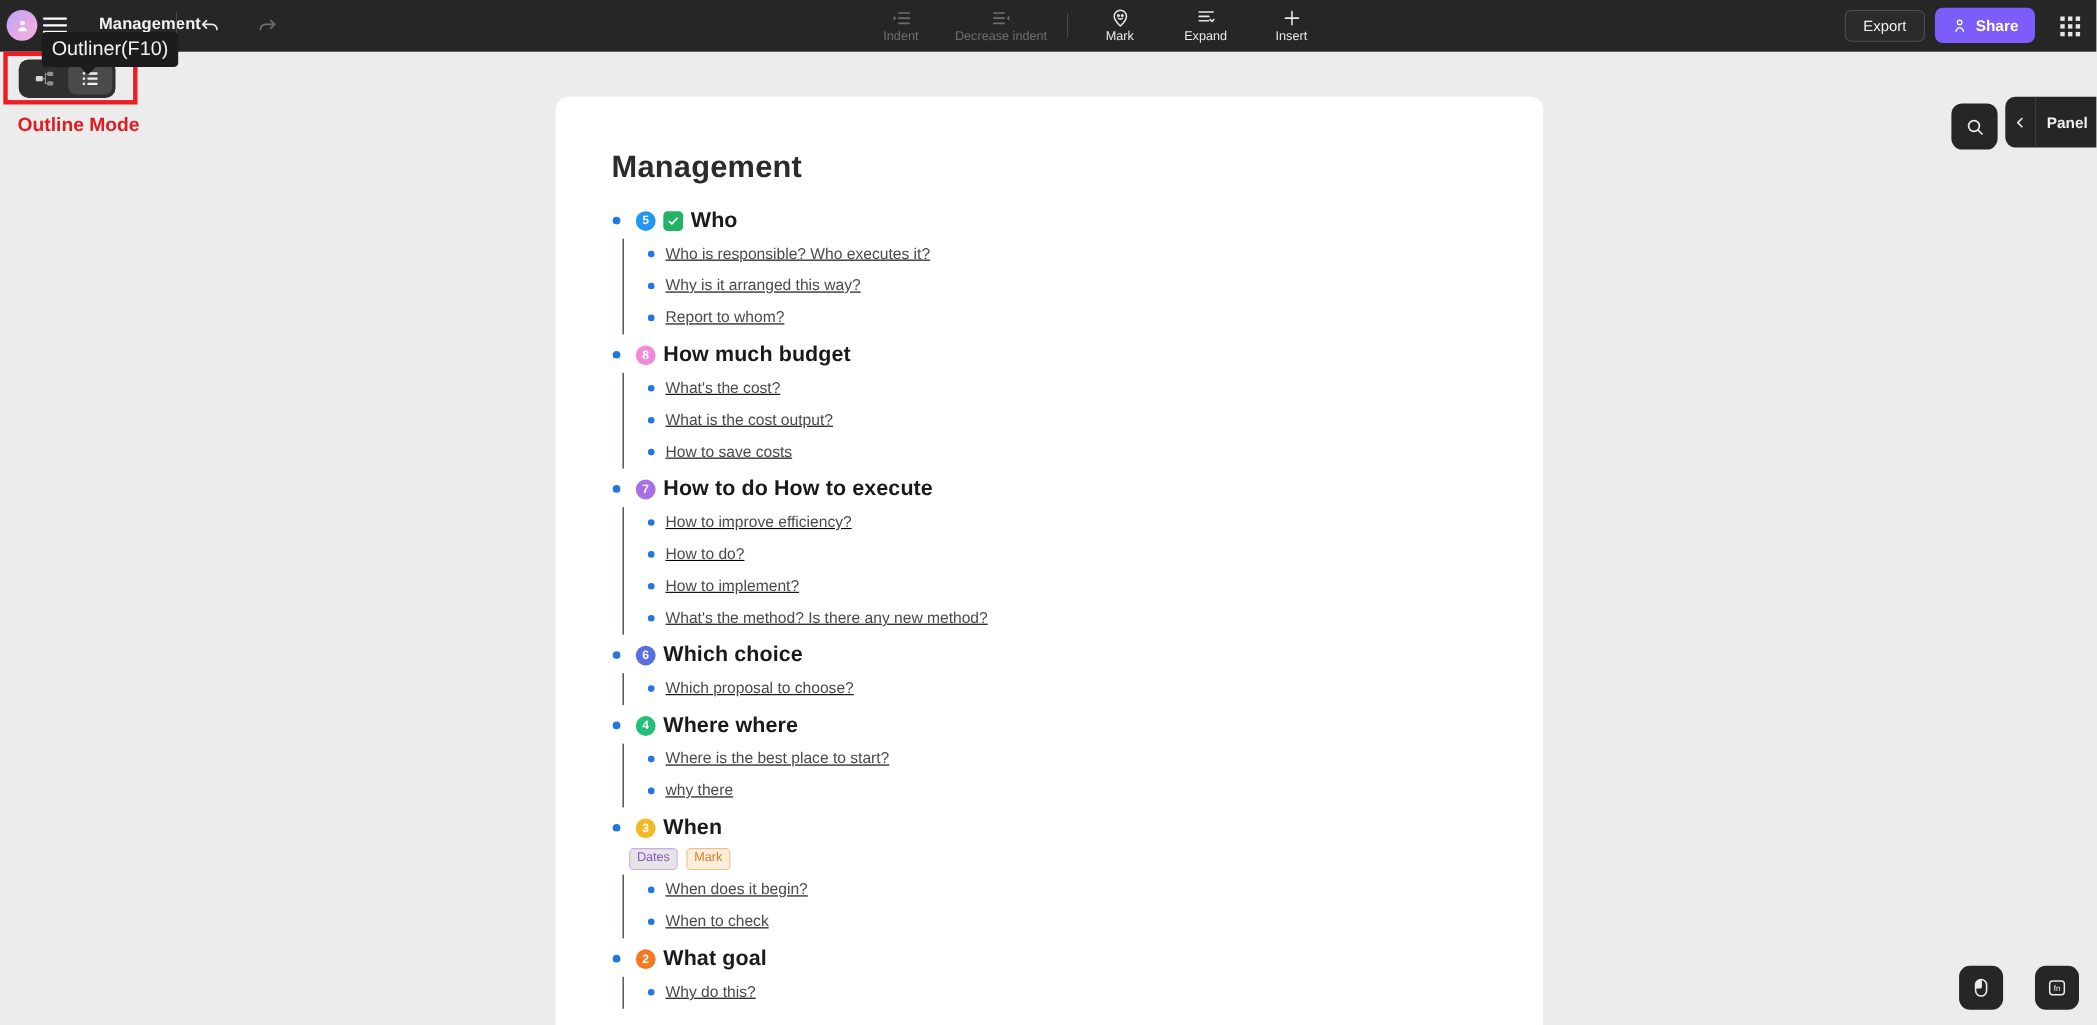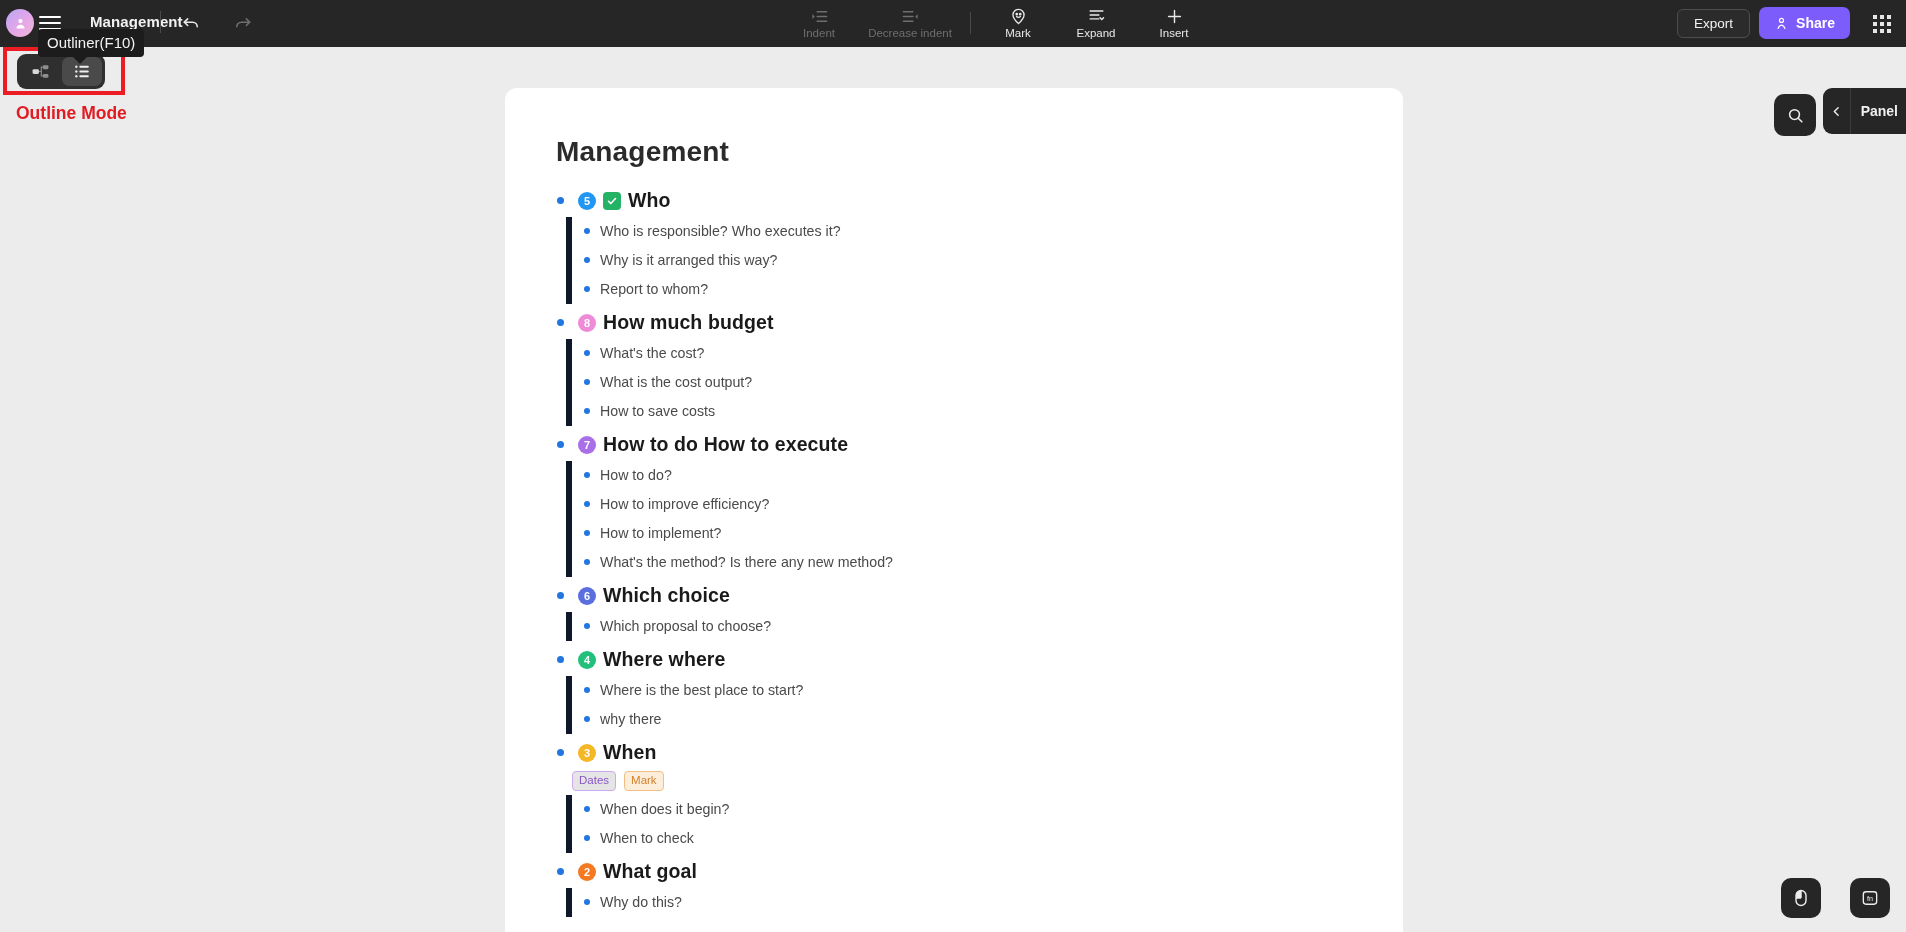--- a/index.html
+++ b/index.html
@@ -85,21 +85,21 @@
     width: 24px; height: 24px; cursor: pointer;
     display: grid; grid-template-columns: repeat(3, 4px); grid-template-rows: repeat(3, 4px);
     gap: 3px; align-content: center; justify-content: center;
   }
   .grid-btn i { display:block; width: 4px; height: 4px; background: #e6e6e6; }
 
   
   .tooltip {
     position: absolute; left: 38px; top: 29px;
     background: #1c1c1c; color: #f2f2f2;
-    font-size: 15px; padding: 5px 9px 6px; border-radius: 4px;
+    font-size: 18px; padding: 5px 9px 6px; border-radius: 4px;
     white-space: nowrap; z-index: 42;
   }
   .tooltip:after {
     content:""; position: absolute; left: 34px; bottom: -7px;
     border-left: 8px solid transparent; border-right: 8px solid transparent;
     border-top: 8px solid #1c1c1c;
   }
 
   .mode-highlight {
     position: absolute; left: 3px; top: 47px;
@@ -158,21 +158,21 @@
   }
   .check-badge {
     width: 18px; height: 18px; border-radius: 4px; background: #24b365;
     display: flex; align-items: center; justify-content: center; flex: none;
   }
   .check-badge svg { width: 12px; height: 12px; }
   .topic-title {
     font-size: 19.5px; font-weight: 700; color: #1a1a1a; letter-spacing: .1px;
   }
   .children {
-    margin-left: 13px; padding-left: 12px; border-left: 6px solid #0f172a;
+    margin-left: 13px; padding-left: 22px; border-left: 1px solid #0f172a; text-decoration: underline;
   }
   .child {
     display: flex; align-items: center; gap: 10px;
     padding: 6px 0 7px 0;
   }
   .dot-l2 {
     width: 6px; height: 6px; border-radius: 50%; background: #2176e0; flex: none;
   }
   .child-text { font-size: 14.2px; color: #4a4a4a; }
 
@@ -421,25 +421,25 @@
             </div>
             <div class="topic">
               <div class="topic-head">
                 <span class="dot-l1"></span>
                 <span class="badge" style="background: rgb(168, 111, 232);">7</span>
                 <span class="topic-title">How to do How to execute</span>
               </div>
               <div class="children">
                 <div class="child">
                   <span class="dot-l2"></span>
+                  <span class="child-text">How to improve efficiency?</span>
+                </div>
+                <div class="child">
+                  <span class="dot-l2"></span>
                   <span class="child-text">How to do?</span>
-                </div>
-                <div class="child">
-                  <span class="dot-l2"></span>
-                  <span class="child-text">How to improve efficiency?</span>
                 </div>
                 <div class="child">
                   <span class="dot-l2"></span>
                   <span class="child-text">How to implement?</span>
                 </div>
                 <div class="child">
                   <span class="dot-l2"></span>
                   <span class="child-text">What's the method? Is there any new method?</span>
                 </div>
               </div>

